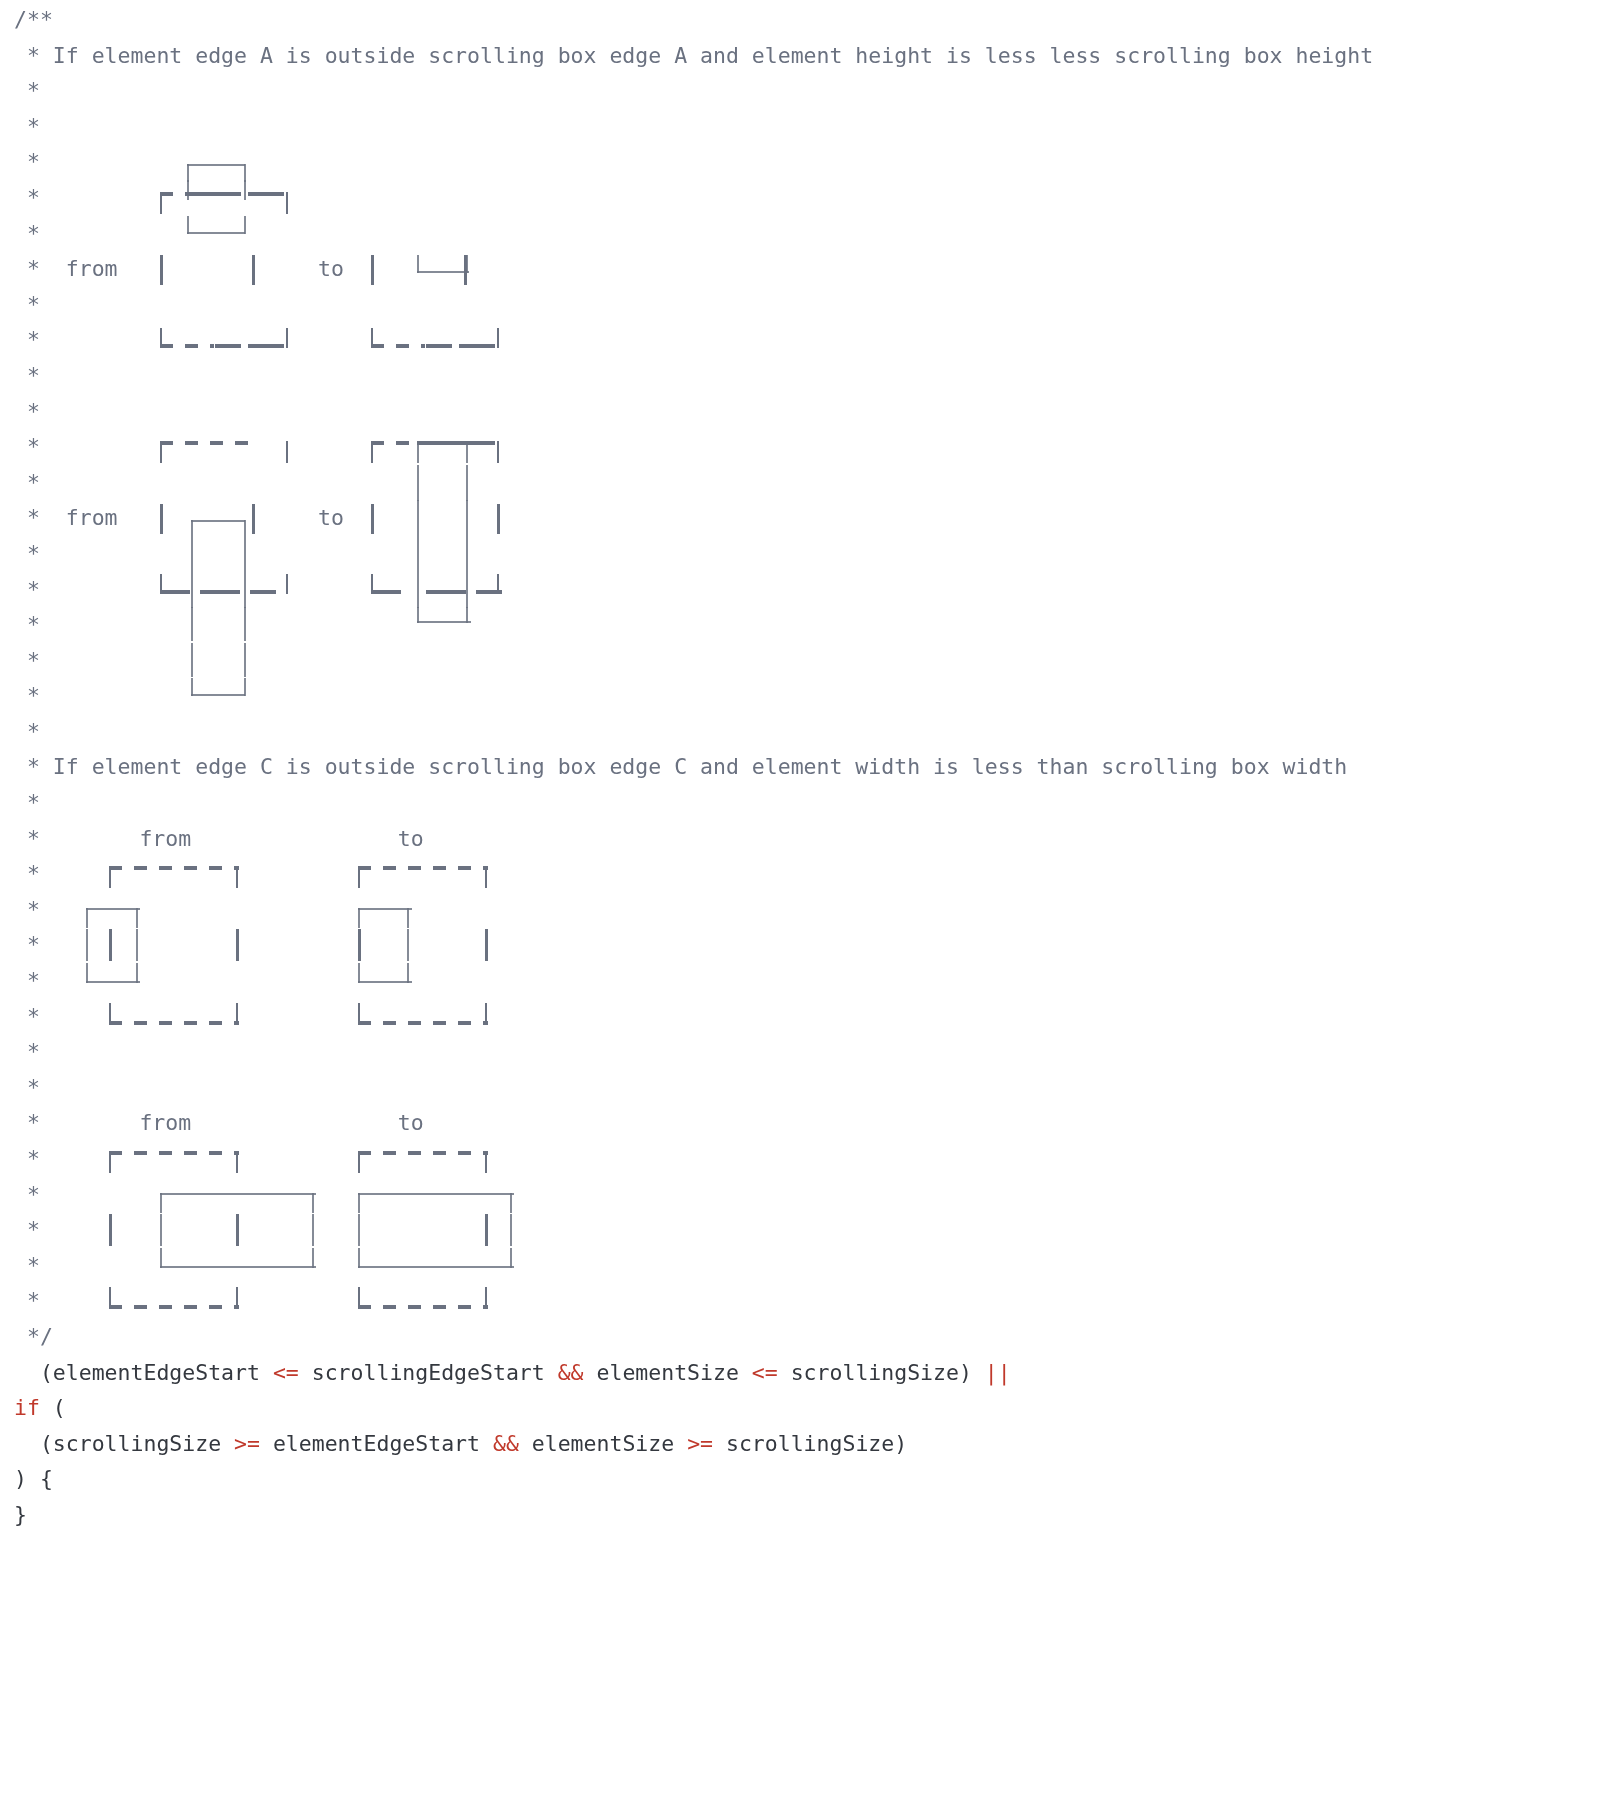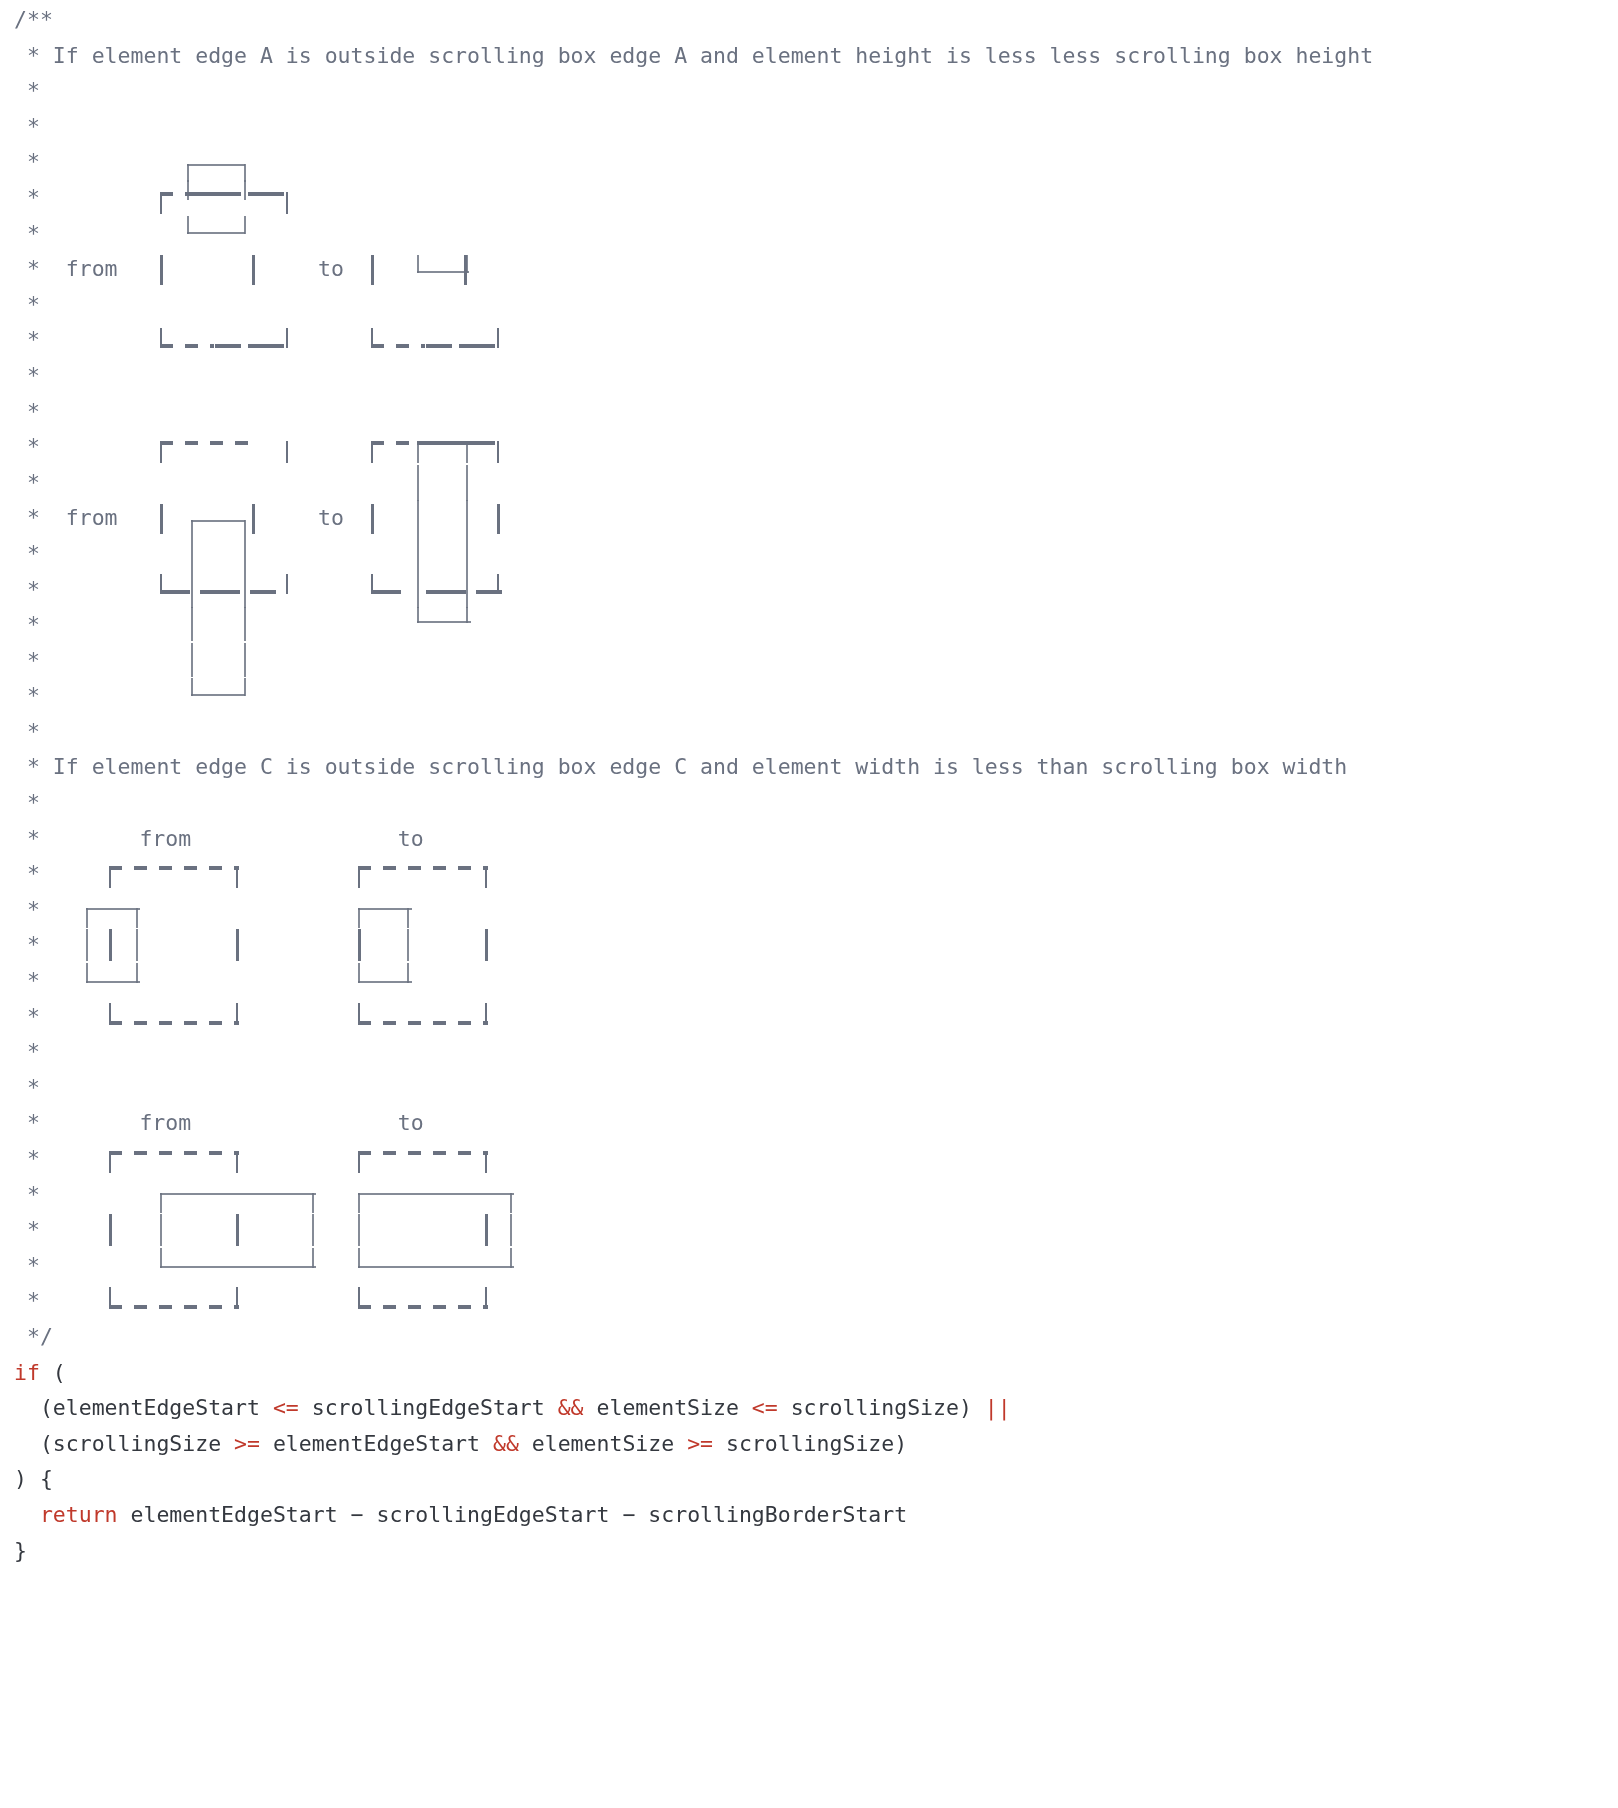--- a/index.html
+++ b/index.html
@@ -75,20 +75,19 @@
       <div class="code-line" style="position: relative;"><span style="color: rgb(106, 113, 128);"> *</span><span style="position: absolute; left: 95px; top: 4px; width: 2px; height: 22px; background: rgb(106, 113, 128);"></span><span style="position: absolute; left: 95px; top: 22px; width: 130px; height: 4px; background-image: repeating-linear-gradient(to right, rgb(106, 113, 128) 0px, rgb(106, 113, 128) 13px, transparent 13px, transparent 25px);"></span><span style="position: absolute; left: 222.3px; top: 4px; width: 2px; height: 22px; background: rgb(106, 113, 128);"></span><span style="position: absolute; left: 343.9px; top: 4px; width: 2px; height: 22px; background: rgb(106, 113, 128);"></span><span style="position: absolute; left: 343.9px; top: 22px; width: 130px; height: 4px; background-image: repeating-linear-gradient(to right, rgb(106, 113, 128) 0px, rgb(106, 113, 128) 13px, transparent 13px, transparent 25px);"></span><span style="position: absolute; left: 471.2px; top: 4px; width: 2px; height: 22px; background: rgb(106, 113, 128);"></span></div>
       <div class="code-line tok-comment"> *</div>
       <div class="code-line tok-comment"> *</div>
       <div class="code-line" style="position: relative;"><span style="color: rgb(106, 113, 128);"> *</span><span style="position: absolute; left: 125.4px; top: 0px; color: rgb(106, 113, 128);">from</span><span style="position: absolute; left: 383.8px; top: 0px; color: rgb(106, 113, 128);">to</span></div>
       <div class="code-line" style="position: relative;"><span style="color: rgb(106, 113, 128);"> *</span><span style="position: absolute; left: 95px; top: 10px; width: 2px; height: 22px; background: rgb(106, 113, 128);"></span><span style="position: absolute; left: 95px; top: 10px; width: 130px; height: 4px; background-image: repeating-linear-gradient(to right, rgb(106, 113, 128) 0px, rgb(106, 113, 128) 13px, transparent 13px, transparent 25px);"></span><span style="position: absolute; left: 222.3px; top: 10px; width: 2px; height: 22px; background: rgb(106, 113, 128);"></span><span style="position: absolute; left: 343.9px; top: 10px; width: 2px; height: 22px; background: rgb(106, 113, 128);"></span><span style="position: absolute; left: 343.9px; top: 10px; width: 130px; height: 4px; background-image: repeating-linear-gradient(to right, rgb(106, 113, 128) 0px, rgb(106, 113, 128) 13px, transparent 13px, transparent 25px);"></span><span style="position: absolute; left: 471.2px; top: 10px; width: 2px; height: 22px; background: rgb(106, 113, 128);"></span></div>
       <div class="code-line" style="position: relative;"><span style="color: rgb(106, 113, 128);"> *</span><span style="position: absolute; left: 146.3px; top: 16px; width: 156px; height: 2px; background: rgb(106, 113, 128); opacity: 0.82;"></span><span style="position: absolute; left: 146.3px; top: 16px; width: 2px; height: 20px; background: rgb(106, 113, 128); opacity: 0.82;"></span><span style="position: absolute; left: 298.3px; top: 16px; width: 2px; height: 20px; background: rgb(106, 113, 128); opacity: 0.82;"></span><span style="position: absolute; left: 343.9px; top: 16px; width: 156px; height: 2px; background: rgb(106, 113, 128); opacity: 0.82;"></span><span style="position: absolute; left: 343.9px; top: 16px; width: 2px; height: 20px; background: rgb(106, 113, 128); opacity: 0.82;"></span><span style="position: absolute; left: 495.9px; top: 16px; width: 2px; height: 20px; background: rgb(106, 113, 128); opacity: 0.82;"></span></div>
       <div class="code-line" style="position: relative;"><span style="color: rgb(106, 113, 128);"> *</span><span style="position: absolute; left: 95px; top: 2px; width: 3px; height: 32px; background: rgb(106, 113, 128);"></span><span style="position: absolute; left: 146.3px; top: 2px; width: 2px; height: 32px; background: rgb(106, 113, 128); opacity: 0.82;"></span><span style="position: absolute; left: 222.3px; top: 2px; width: 3px; height: 32px; background: rgb(106, 113, 128);"></span><span style="position: absolute; left: 298.3px; top: 2px; width: 2px; height: 32px; background: rgb(106, 113, 128); opacity: 0.82;"></span><span style="position: absolute; left: 343.9px; top: 2px; width: 2px; height: 32px; background: rgb(106, 113, 128); opacity: 0.82;"></span><span style="position: absolute; left: 471.2px; top: 2px; width: 3px; height: 32px; background: rgb(106, 113, 128);"></span><span style="position: absolute; left: 495.9px; top: 2px; width: 2px; height: 32px; background: rgb(106, 113, 128); opacity: 0.82;"></span></div>
       <div class="code-line" style="position: relative;"><span style="color: rgb(106, 113, 128);"> *</span><span style="position: absolute; left: 146.3px; top: 0px; width: 2px; height: 20px; background: rgb(106, 113, 128); opacity: 0.82;"></span><span style="position: absolute; left: 298.3px; top: 0px; width: 2px; height: 20px; background: rgb(106, 113, 128); opacity: 0.82;"></span><span style="position: absolute; left: 146.3px; top: 18px; width: 156px; height: 2px; background: rgb(106, 113, 128); opacity: 0.82;"></span><span style="position: absolute; left: 343.9px; top: 0px; width: 2px; height: 20px; background: rgb(106, 113, 128); opacity: 0.82;"></span><span style="position: absolute; left: 495.9px; top: 0px; width: 2px; height: 20px; background: rgb(106, 113, 128); opacity: 0.82;"></span><span style="position: absolute; left: 343.9px; top: 18px; width: 156px; height: 2px; background: rgb(106, 113, 128); opacity: 0.82;"></span></div>
       <div class="code-line" style="position: relative;"><span style="color: rgb(106, 113, 128);"> *</span><span style="position: absolute; left: 95px; top: 4px; width: 2px; height: 22px; background: rgb(106, 113, 128);"></span><span style="position: absolute; left: 95px; top: 22px; width: 130px; height: 4px; background-image: repeating-linear-gradient(to right, rgb(106, 113, 128) 0px, rgb(106, 113, 128) 13px, transparent 13px, transparent 25px);"></span><span style="position: absolute; left: 222.3px; top: 4px; width: 2px; height: 22px; background: rgb(106, 113, 128);"></span><span style="position: absolute; left: 343.9px; top: 4px; width: 2px; height: 22px; background: rgb(106, 113, 128);"></span><span style="position: absolute; left: 343.9px; top: 22px; width: 130px; height: 4px; background-image: repeating-linear-gradient(to right, rgb(106, 113, 128) 0px, rgb(106, 113, 128) 13px, transparent 13px, transparent 25px);"></span><span style="position: absolute; left: 471.2px; top: 4px; width: 2px; height: 22px; background: rgb(106, 113, 128);"></span></div>
       <div class="code-line tok-comment"> */</div>
+      <div class="code-line"><span class="tok-plain">  (elementEdgeStart </span><span class="tok-op">&lt;=</span><span class="tok-plain"> scrollingEdgeStart </span><span class="tok-op">&amp;&amp;</span><span class="tok-plain"> elementSize </span><span class="tok-op">&lt;=</span><span class="tok-plain"> scrollingSize) </span><span class="tok-op">||</span></div>
       <div class="code-line"><span class="tok-kw">if</span><span class="tok-punct"> (</span></div>
-      <div class="code-line"><span class="tok-plain">  (elementEdgeStart </span><span class="tok-op">&lt;=</span><span class="tok-plain"> scrollingEdgeStart </span><span class="tok-op">&amp;&amp;</span><span class="tok-plain"> elementSize </span><span class="tok-op">&lt;=</span><span class="tok-plain"> scrollingSize) </span><span class="tok-op">||</span></div>
       <div class="code-line"><span class="tok-plain">  (scrollingSize </span><span class="tok-op">&gt;=</span><span class="tok-plain"> elementEdgeStart </span><span class="tok-op">&amp;&amp;</span><span class="tok-plain"> elementSize </span><span class="tok-op">&gt;=</span><span class="tok-plain"> scrollingSize)</span></div>
       <div class="code-line"><span class="tok-punct">) {</span></div>
-      <div class="code-line"><span class="tok-plain">  </span><span class="tok-kw">return</span><span class="tok-plain"> elementEdgeStart </span><span class="tok-plain">−</span><span class="tok-plain"> scrollingEdgeStart </span><span class="tok-plain">−</span><span class="tok-plain"> scrollingBorderStart</span></div>
       <div class="code-line"><span class="tok-punct">}</span></div>
     </div>
 </div>
 
 </body></html>

